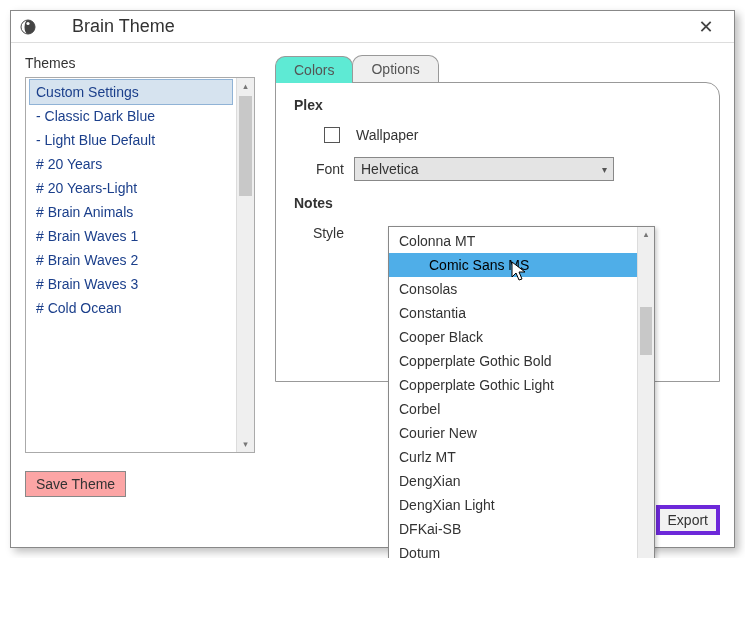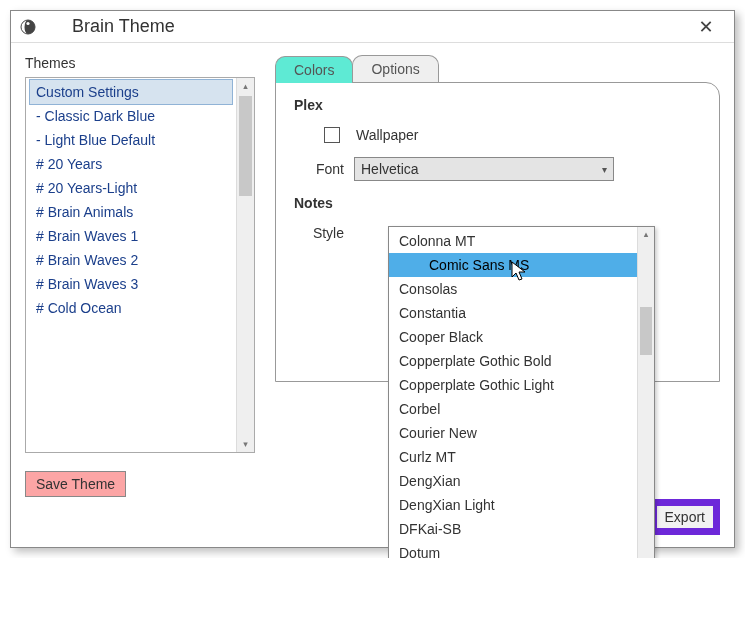--- a/index.html
+++ b/index.html
@@ -202,21 +202,21 @@
   }
   .bottom-buttons {
     position: absolute;
     right: 14px;
     bottom: 12px;
     display: flex;
     gap: 6px;
   }
   .btn {
     padding: 3px 8px;
-    border: 7px solid #6d28d9;
+    border: 4px solid #6d28d9;
     background: #f2f2f2;
     cursor: default;
   }
   .btn.partial {
     width: 18px;
     overflow: hidden;
     text-align: right;
     padding: 3px 4px;
   }
 </style>

